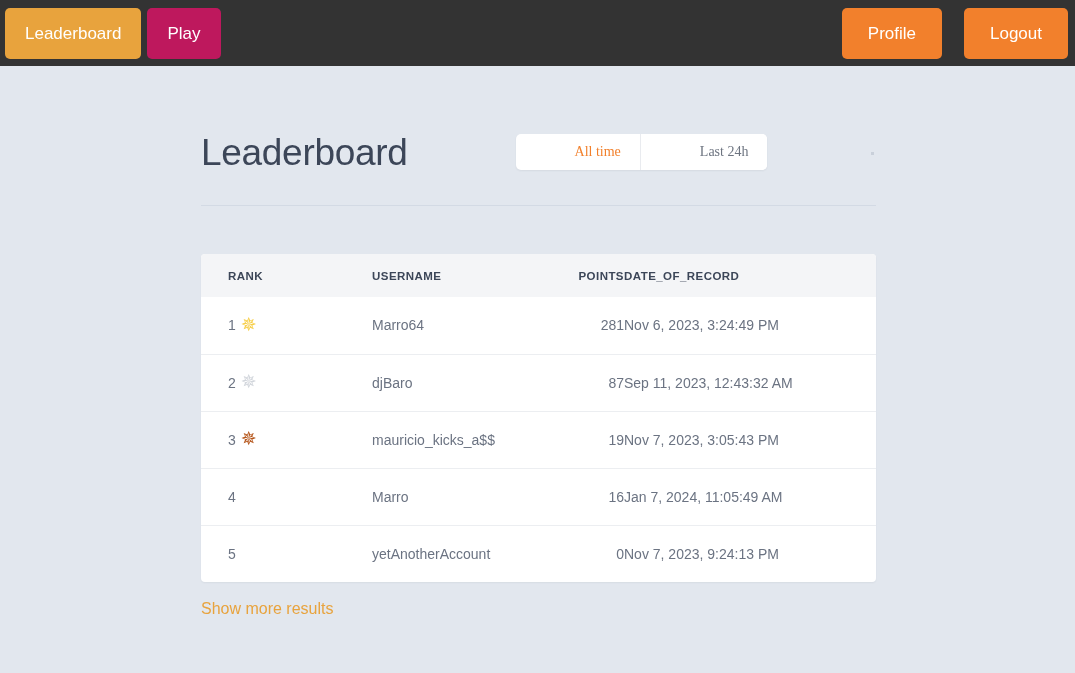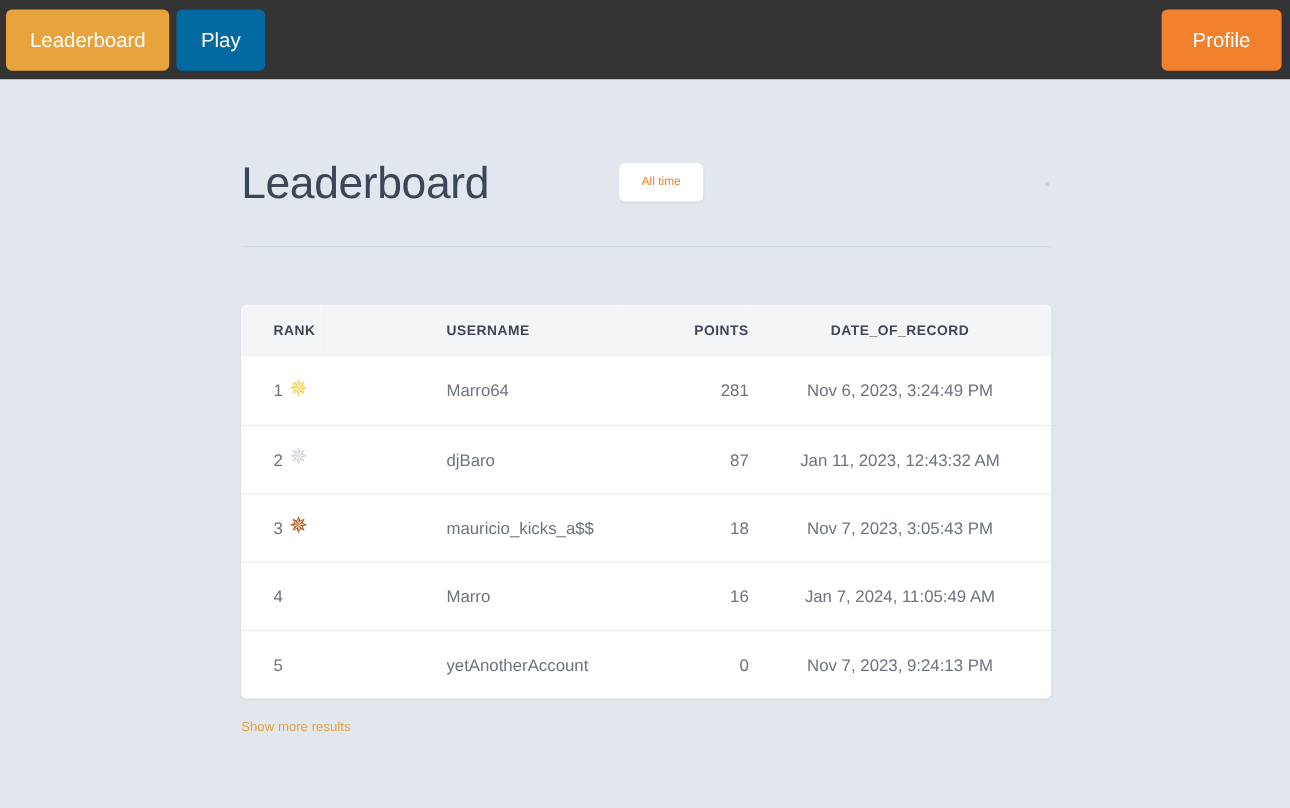--- a/index.html
+++ b/index.html
@@ -47,21 +47,21 @@
     font-family: "Liberation Sans", sans-serif;
     font-size: 17px;
     line-height: 1;
     color: #ffffff;
     padding: 17px 20px;
     cursor: pointer;
     white-space: nowrap;
   }
 
   .nav-btn.active    { background: #e8a33d; }
-  .nav-btn.plain     { background: #0369a1; }
+  .nav-btn.plain     { background: #be185d; }
   .nav-btn.accent    { background: #f2802c; padding: 17px 26px; }
 
   
   .page {
     padding-top: 58px;
   }
 
   .content {
     width: 675px;
     margin: 0 auto;
@@ -89,27 +89,28 @@
     background: #ffffff;
     border-radius: 5px;
     overflow: hidden;
     box-shadow: 0 1px 2px rgba(40,50,70,0.07);
   }
 
   .filter-btn {
     background: #ffffff;
     border: none;
     border-right: 1px solid #e9ebef;
-    font-family: Liberation Sans, sans-serif;
-    font-size: 10px;
+    font-family: Liberation Serif, serif;
+    font-size: 14px;
     color: #6d7480;
     padding: 11px 19px;
     cursor: pointer;
     line-height: 1;
     white-space: nowrap;
+    margin-left: 40px;
   }
   .filter-btn:last-child { border-right: none; }
   .filter-btn.active { color: #f2802c; }
 
   .dot-marker {
     position: absolute;
     left: 670px;
     top: 28px;
     width: 3px;
     height: 3px;
@@ -157,21 +158,21 @@
     height: 57px;
     vertical-align: middle;
     border-top: 1px solid #eceef1;
   }
 
   tbody tr:first-child td { border-top: none; }
 
   .col-rank     { width: 66px;  padding-left: 27px !important; }
   .col-user     { width: 252px; padding-left: 105px !important; }
   .col-points   { width: 105px; padding-left: 0 !important; text-align: right; }
-  .col-date     { padding-left: 0 !important; text-align: center; }
+  .col-date     { padding-left: 0 !important; }
 
   th.col-rank   { padding-left: 27px !important; }
   th.col-user   { padding-left: 105px !important; }
 
   .rank-cell {
     display: flex;
     align-items: center;
     gap: 5px;
   }
 
@@ -181,47 +182,49 @@
     position: relative;
     top: -1px;
   }
   .star.gold   { color: #f7cf4a; }
   .star.silver { color: #d2d6dc; }
   .star.bronze { color: #b5551a; }
 
   .show-more {
     display: inline-block;
     margin-top: 18px;
-    font-size: 11px;
+    font-size: 16px;
     color: #e8a33d;
     text-decoration: none;
     cursor: pointer;
   }
 </style>
 </head>
 <body>
 
 <div class="navbar">
   <div class="nav-left">
     <button class="nav-btn active">Leaderboard</button>
     <button class="nav-btn plain">Play</button>
   </div>
   <div class="nav-right">
     <button class="nav-btn accent">Profile</button>
+    <button class="nav-btn accent">Logout</button>
   </div>
 </div>
 
 <div class="page">
   <div class="content">
 
     <div class="title-row">
       <h1 class="page-title">Leaderboard</h1>
 
       <div class="filter-group">
         <button class="filter-btn active">All time</button>
+        <button class="filter-btn">Last 24h</button>
       </div>
 
       <div class="dot-marker"></div>
     </div>
 
     <div class="divider"></div>
 
     <div class="table-wrap">
       <table>
         <thead>
@@ -248,32 +251,32 @@
 
           <tr>
             <td class="col-rank">
               <div class="rank-cell">
                 <span>2</span>
                 <span class="star silver">✵</span>
               </div>
             </td>
             <td class="col-user">djBaro</td>
             <td class="col-points">87</td>
-            <td class="col-date">Jan 11, 2023, 12:43:32 AM</td>
+            <td class="col-date">Sep 11, 2023, 12:43:32 AM</td>
           </tr>
 
           <tr>
             <td class="col-rank">
               <div class="rank-cell">
                 <span>3</span>
                 <span class="star bronze">✵</span>
               </div>
             </td>
             <td class="col-user">mauricio_kicks_a$$</td>
-            <td class="col-points">18</td>
+            <td class="col-points">19</td>
             <td class="col-date">Nov 7, 2023, 3:05:43 PM</td>
           </tr>
 
           <tr>
             <td class="col-rank">
               <div class="rank-cell">
                 <span>4</span>
               </div>
             </td>
             <td class="col-user">Marro</td>

